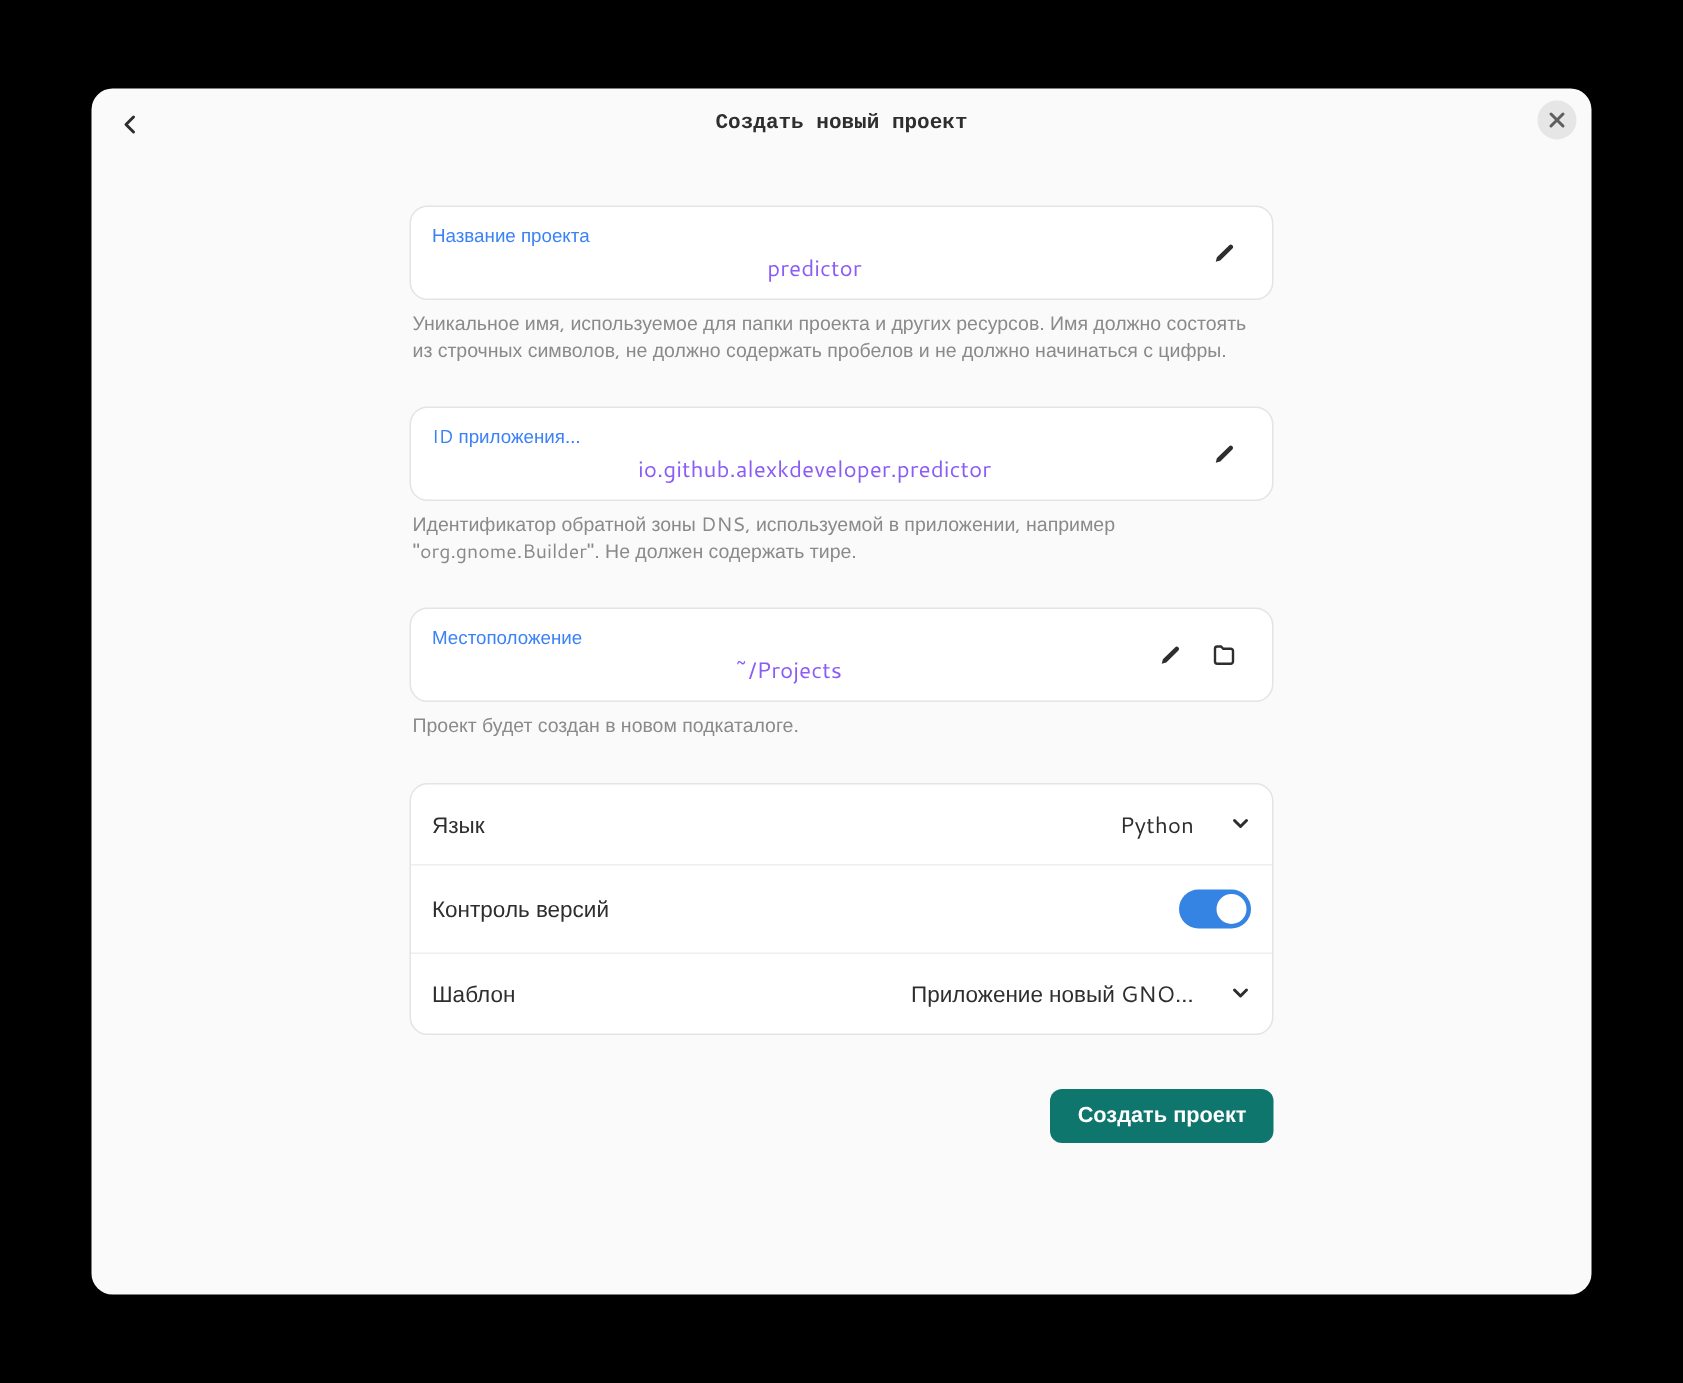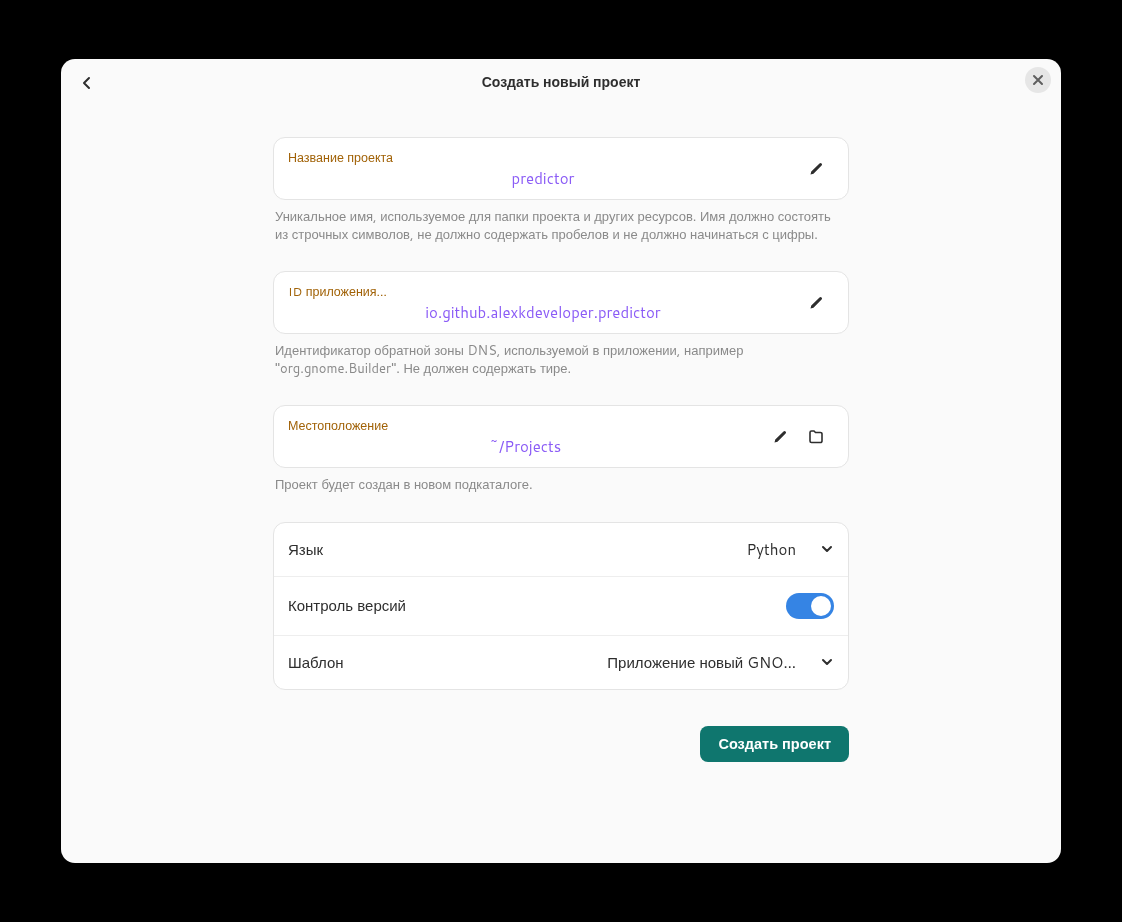--- a/index.html
+++ b/index.html
@@ -22,20 +22,21 @@
       box-shadow: 0 3px 24px rgba(0,0,0,0.3);
     }
     .header-bar {
       position: absolute;
       top: 0; left: 0; right: 0;
       height: 46px;
       display: flex;
       align-items: center;
       justify-content: center;
       padding: 0 10px;
+      font-family: Liberation Mono, monospace;
     }
     .back-btn {
       position: absolute;
       left: 10px;
       top: 8px;
       width: 32px;
       height: 32px;
       border: none;
       background: transparent;
       border-radius: 6px;
@@ -77,21 +78,21 @@
       display: flex;
       align-items: center;
       padding: 10px 14px;
     }
     .field-text {
       flex: 1;
       min-width: 0;
     }
     .field-label {
       font-size: 12.5px;
-      color: #a16207;
+      color: #3b82f6;
       margin-bottom: 2px;
     }
     .field-value {
       font-size: 15px;
       color: #8b5cf6;
       text-align: center;
     }
     .icon-btn {
       width: 36px;
       height: 36px;

